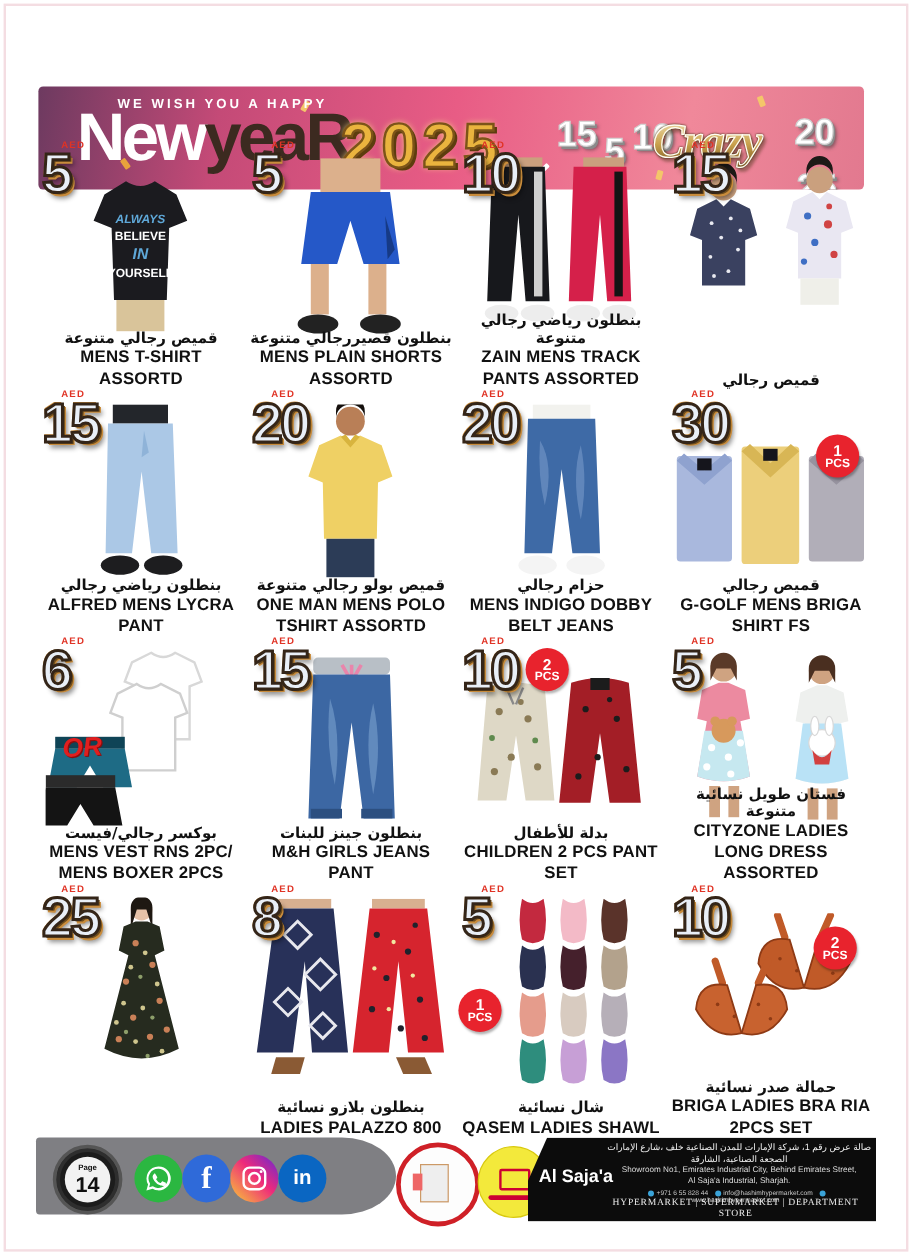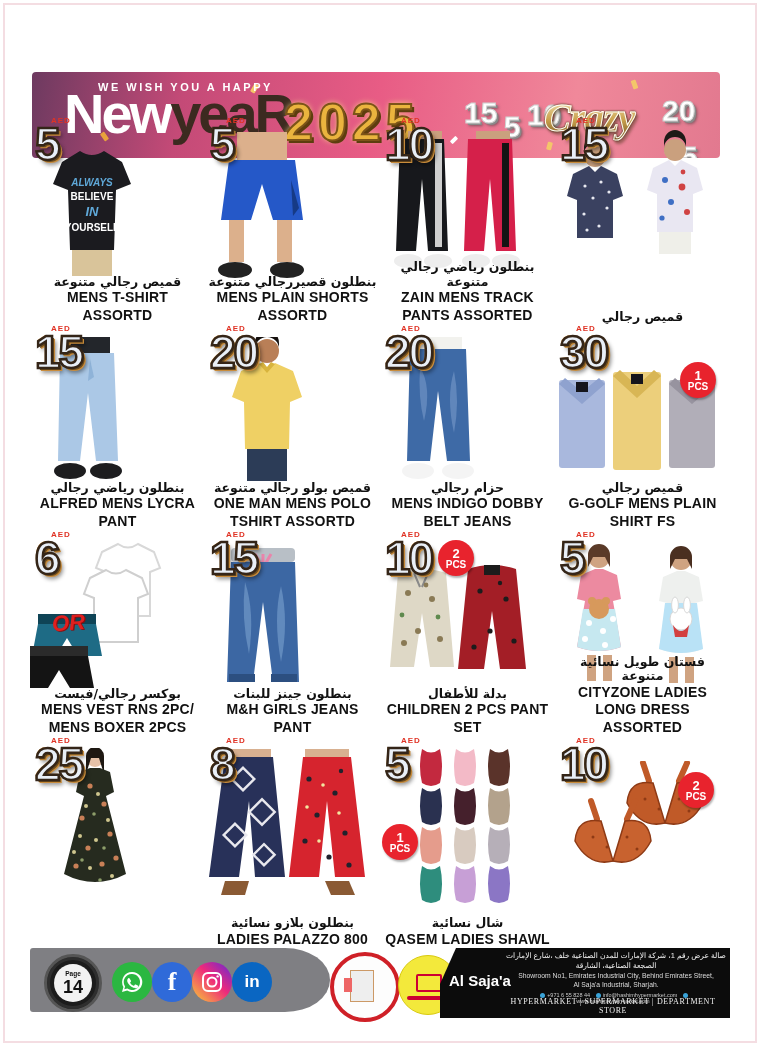--- a/index.html
+++ b/index.html
@@ -31,21 +31,21 @@
   .nums-right{position:absolute;left:630px;top:22px;}
   .nums-right .n1{font-size:30px;}
   .nums-right .n2{font-size:30px;position:relative;top:12px;left:2px;}
   .nums-right .n3{font-size:26px;position:relative;top:-6px;left:3px;}
   .confetti{position:absolute;border-radius:1px;}
 
   
   .grid{position:absolute;left:30px;top:118px;width:700px;display:grid;
         grid-template-columns:repeat(4,175px);grid-template-rows:208px 206px 206px 212px;}
   .cell{position:relative;}
-  .img{position:absolute;left:0;right:0;top:4px;bottom:36px;display:flex;align-items:center;justify-content:flex-start;}
+  .img{position:absolute;left:0;right:0;top:4px;bottom:36px;display:flex;align-items:center;justify-content:center;}
   .price{position:absolute;top:0;left:5px;z-index:3;line-height:.85;}
   .price .aed{display:block;color:#e03325;font-size:8px;font-weight:bold;letter-spacing:1px;margin-left:16px;}
   .price .num{font-weight:bold;font-size:46px;color:#e9eff7;letter-spacing:-2px;
     -webkit-text-stroke:2.5px #342518;
     text-shadow:2px 2px 0 #6e4d1c,3px 3px 0 #c98c3c,-1px -1px 0 #c98c3c,4px 5px 4px rgba(0,0,0,.45);}
   .cap{position:absolute;bottom:2px;left:2px;right:2px;text-align:center;z-index:2;}
   .ar{font-family:"DejaVu Sans",sans-serif;direction:rtl;font-size:12.5px;font-weight:bold;color:#111;line-height:1.15;}
   .en{font-size:14px;font-weight:bold;color:#111;letter-spacing:.2px;line-height:1.25;}
   .pcs{position:absolute;width:36px;height:36px;border-radius:50%;background:#e8232d;color:#fff;
     display:flex;flex-direction:column;align-items:center;justify-content:center;z-index:4;line-height:1;
@@ -290,21 +290,21 @@
         </g>
         <g>
           <rect x="114" y="32" width="46" height="88" rx="3" fill="#b1aeb8"></rect>
           <path d="M114 36 L137 56 L160 36 L154 30 L137 44 L120 30 Z" fill="#97939f"></path>
           <rect x="131" y="34" width="12" height="10" fill="#15151c"></rect>
         </g>
       </svg>
     </div>
     <div class="cap">
       <div class="ar">قميص رجالي</div>
-      <div class="en">G-GOLF MENS PLAIN SHIRT FS</div>
+      <div class="en">G-GOLF MENS BRIGA SHIRT FS</div>
     </div>
   </div>
 
   <div class="cell">
     <div class="price"><span class="aed">AED</span><span class="num">6</span></div>
     <div class="or">OR</div>
     <div class="img">
       <svg width="160" height="158" viewBox="0 0 160 158">
         <g transform="translate(58,0)">
           <path d="M14 12 L30 4 Q40 11 50 4 L66 12 L72 28 L62 32 L62 76 L18 76 L18 32 L8 28 Z" fill="#ffffff" stroke="#d8d8d8" stroke-width="2"></path>
@@ -566,20 +566,24 @@
           <path d="M88 42 Q86 18 62 22 L50 62 Q74 68 88 42 Z" fill="#c8622f" stroke="#8e3a15" stroke-width="1.5"></path>
           <g fill="#8e3a15">
               <circle cx="30" cy="38" r="1.5"></circle>
               <circle cx="44" cy="48" r="1.5"></circle>
               <circle cx="64" cy="38" r="1.5"></circle>
               <circle cx="74" cy="50" r="1.5"></circle>
             </g>
         </g>
       </svg>
     </div>
+    <div class="cap">
+      <div class="ar">حمالة صدر نسائية</div>
+      <div class="en">BRIGA LADIES BRA RIA 2PCS SET</div>
+    </div>
   </div>
 </div>
 
 <div class="foot-bar"></div>
 
 <div class="page-badge">
   <div class="inner">
     <span class="pl">Page</span>
     <span class="pn">14</span>
   </div>

